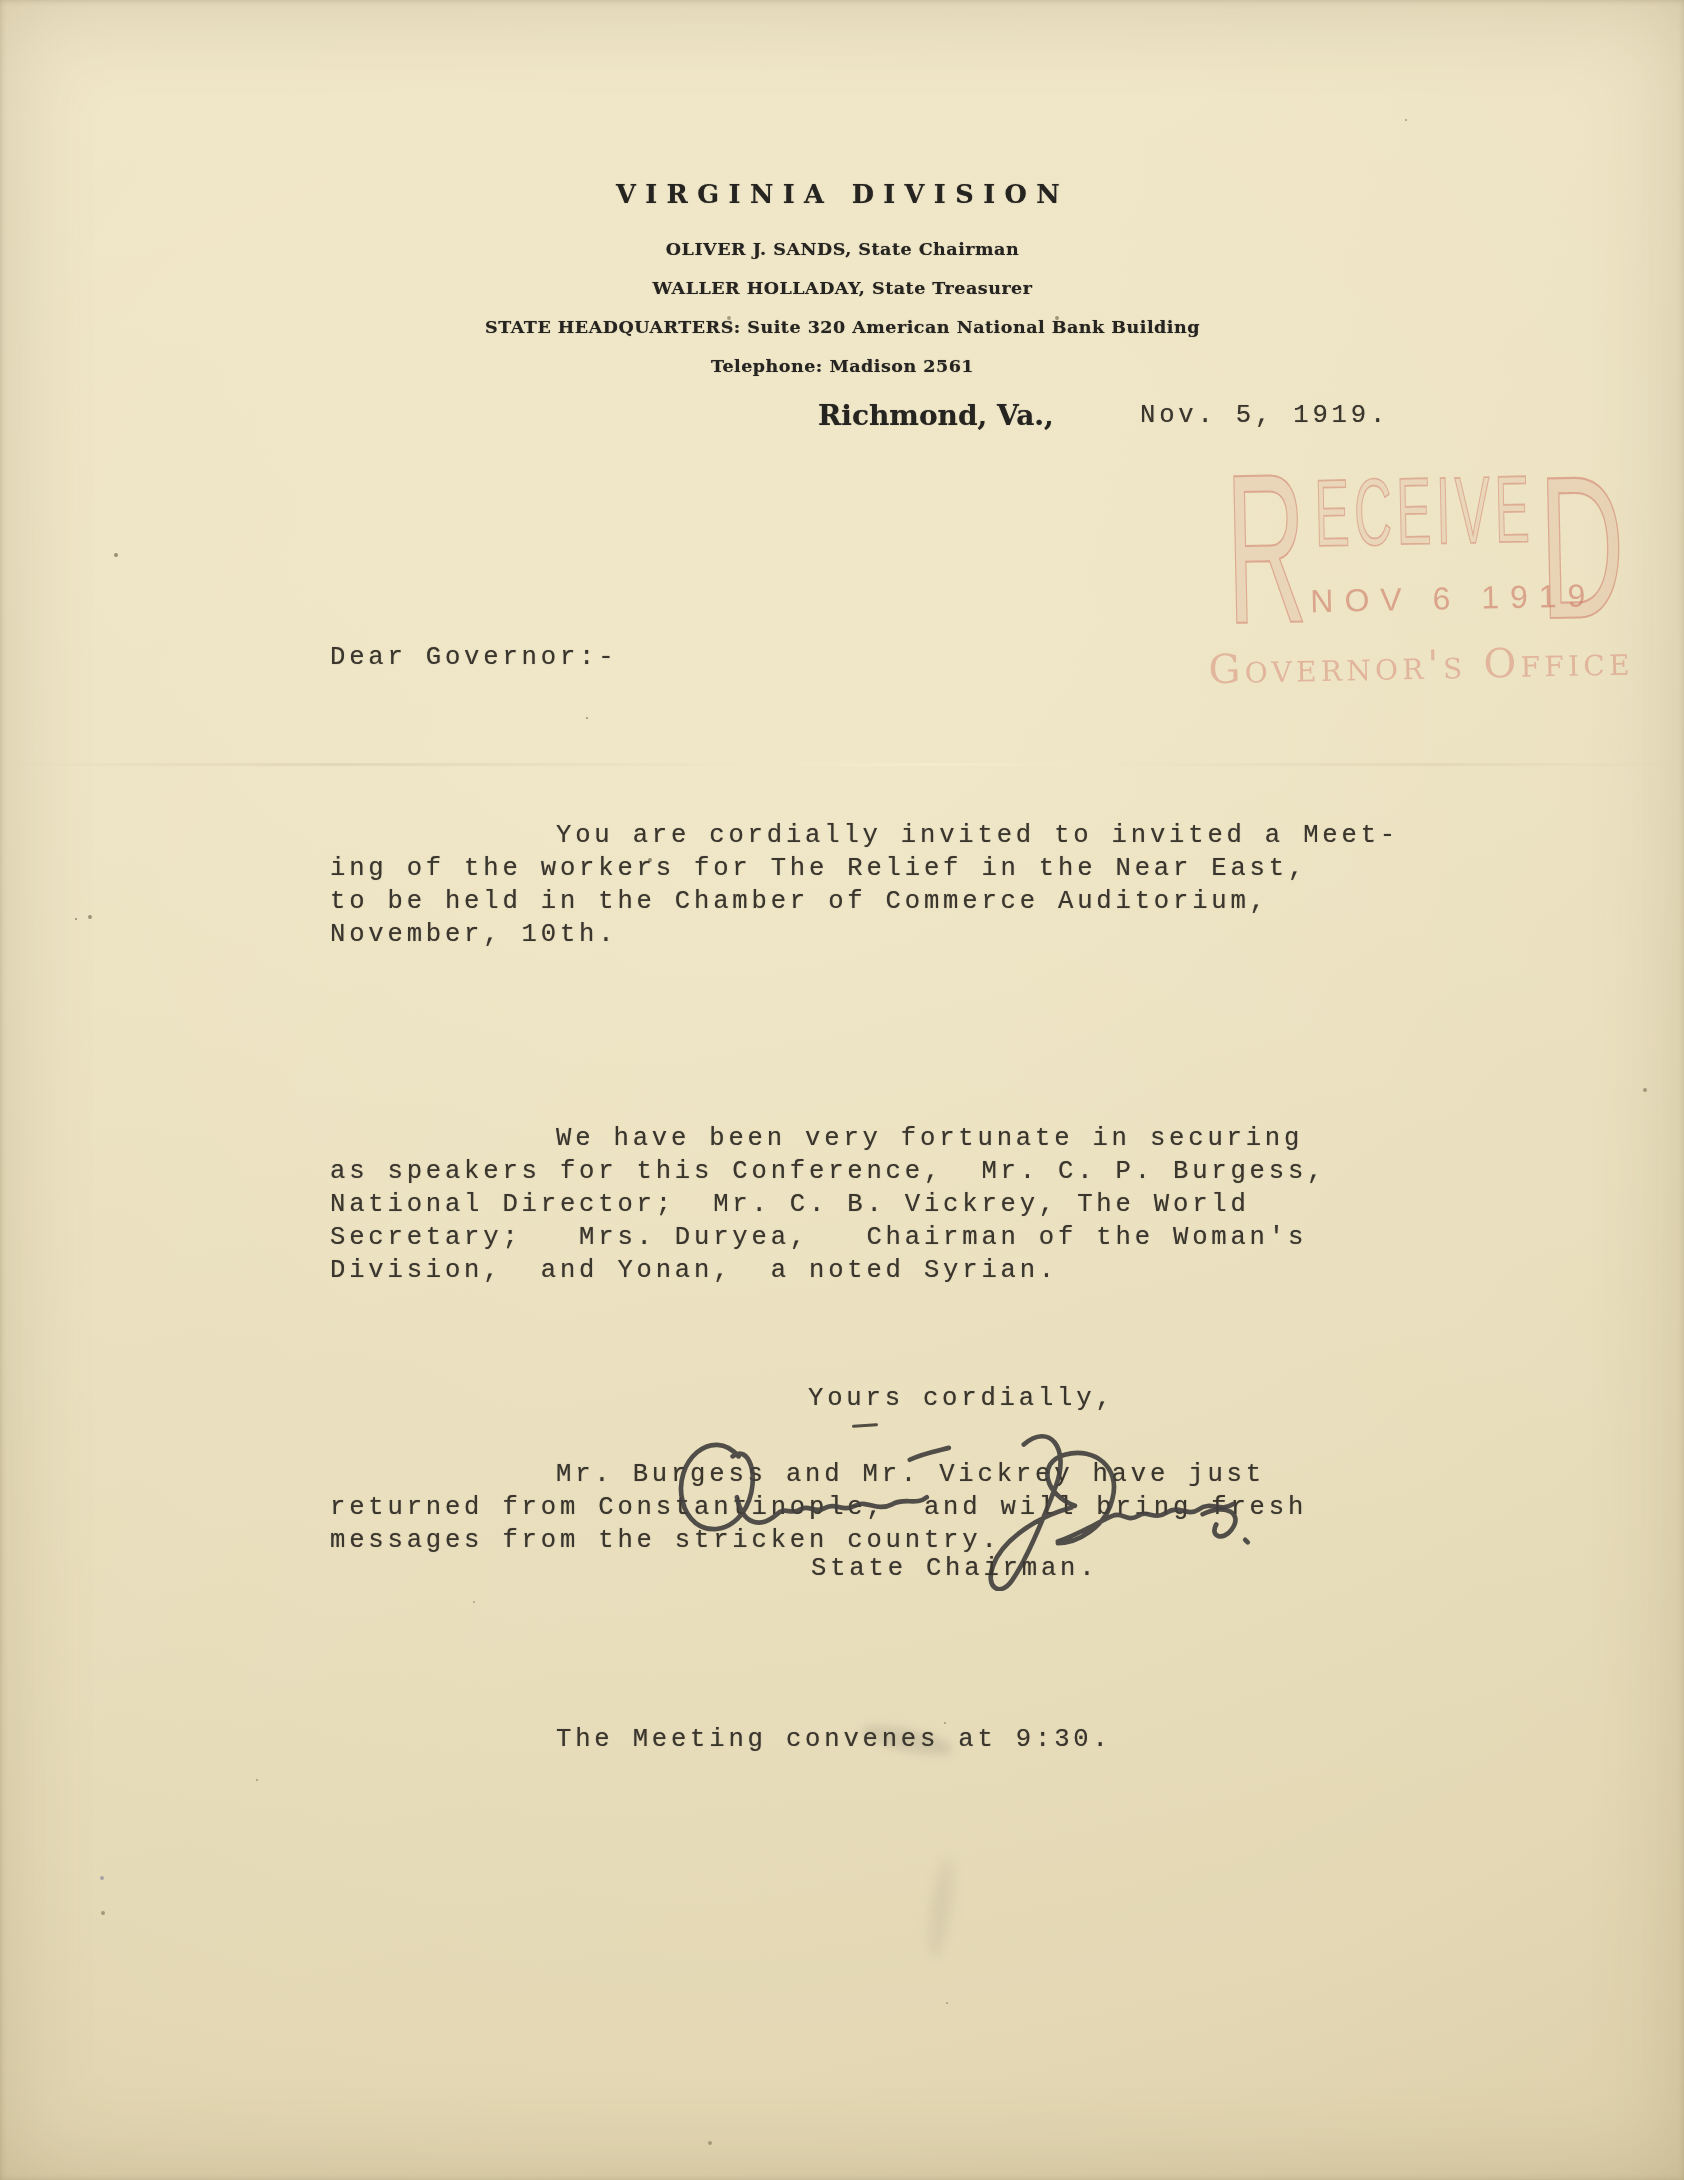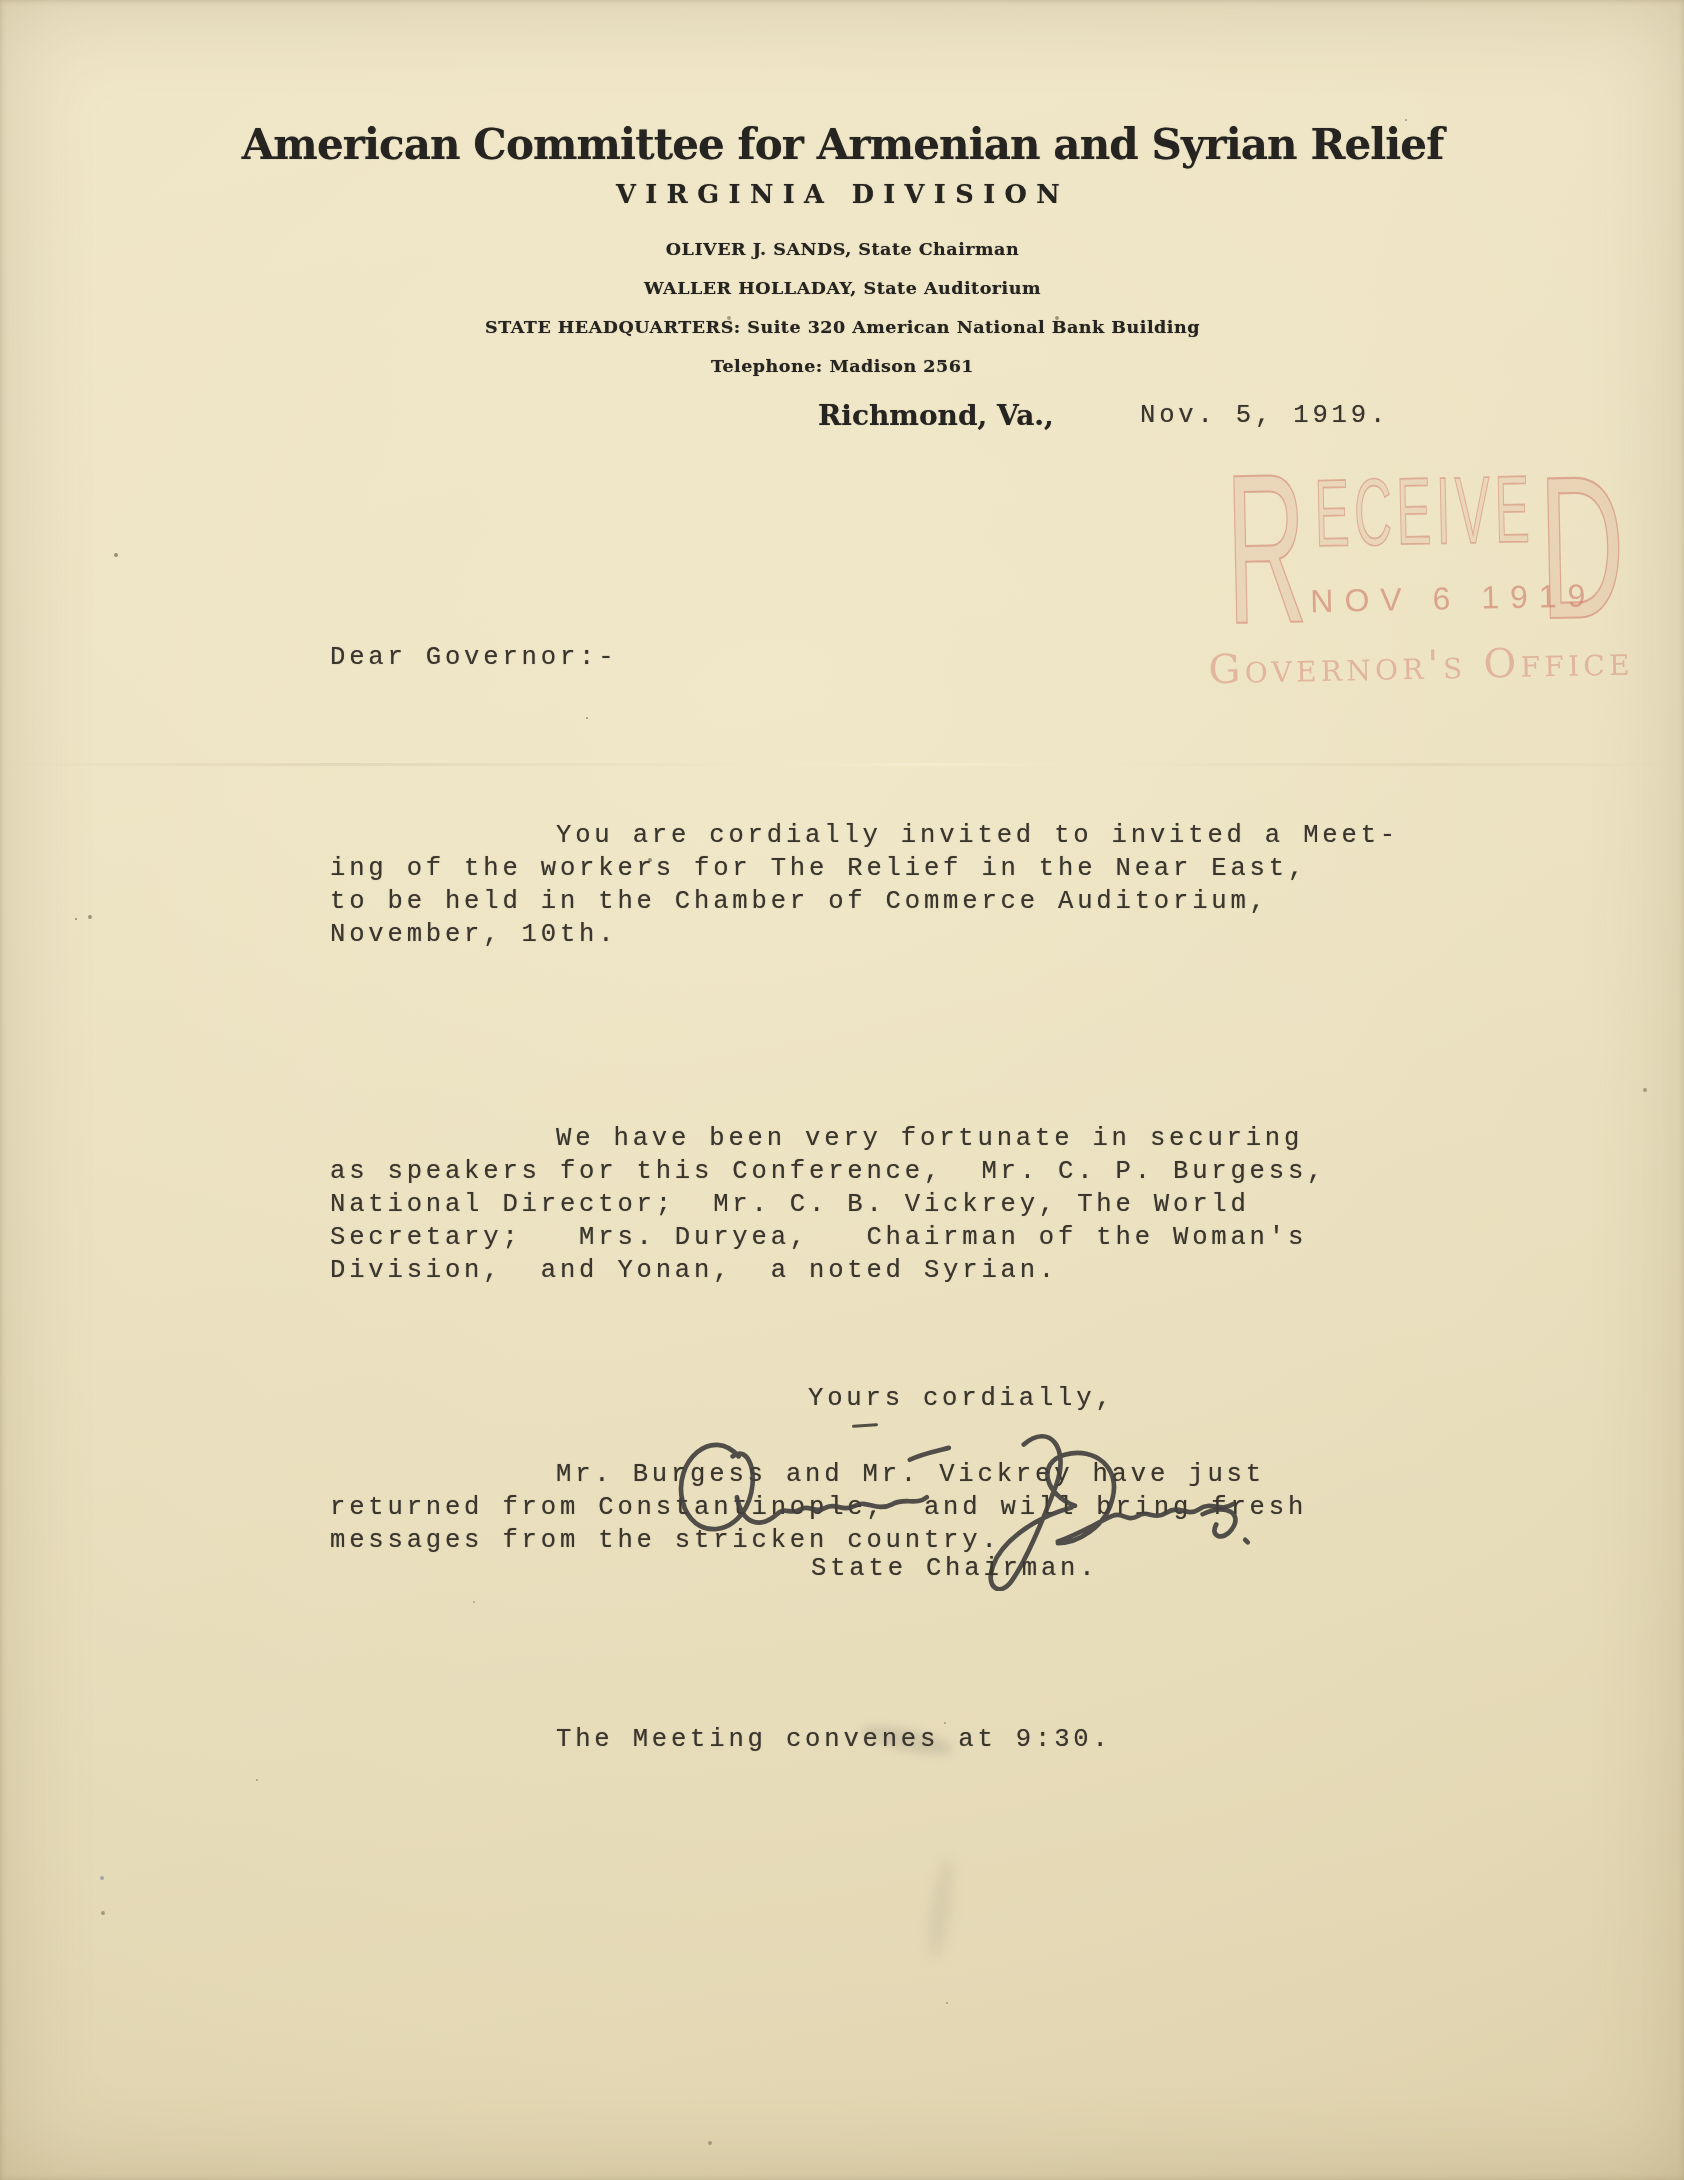--- a/index.html
+++ b/index.html
@@ -83,26 +83,25 @@
 </head>
 <body>
 
 <div class="page">
 
   <div class="fold"></div>
   <div class="specks"></div>
   <div class="smudge"></div>
   <div class="smudge2"></div>
 
-  <div class="lh-title printed">American Committee for Armenian and Syrian Relief</div>
   <div class="lh-division printed">VIRGINIA DIVISION</div>
   <div class="lh-lines printed">
     <div>
         <div class="line">OLIVER J. SANDS, State Chairman</div>
-        <div class="line">WALLER HOLLADAY, State Auditorium</div>
+        <div class="line">WALLER HOLLADAY, State Treasurer</div>
       </div>
     <div class="line">STATE HEADQUARTERS: Suite 320 American National Bank Building</div>
     <div class="line">Telephone: Madison 2561</div>
   </div>
 
   <div class="stamp">
     <span class="stamp-big stamp-r">R</span>
     <span class="stamp-mid">ECEIVE</span>
     <span class="stamp-big stamp-d">D</span>
     <span class="stamp-date">NOV 6 1919</span>

